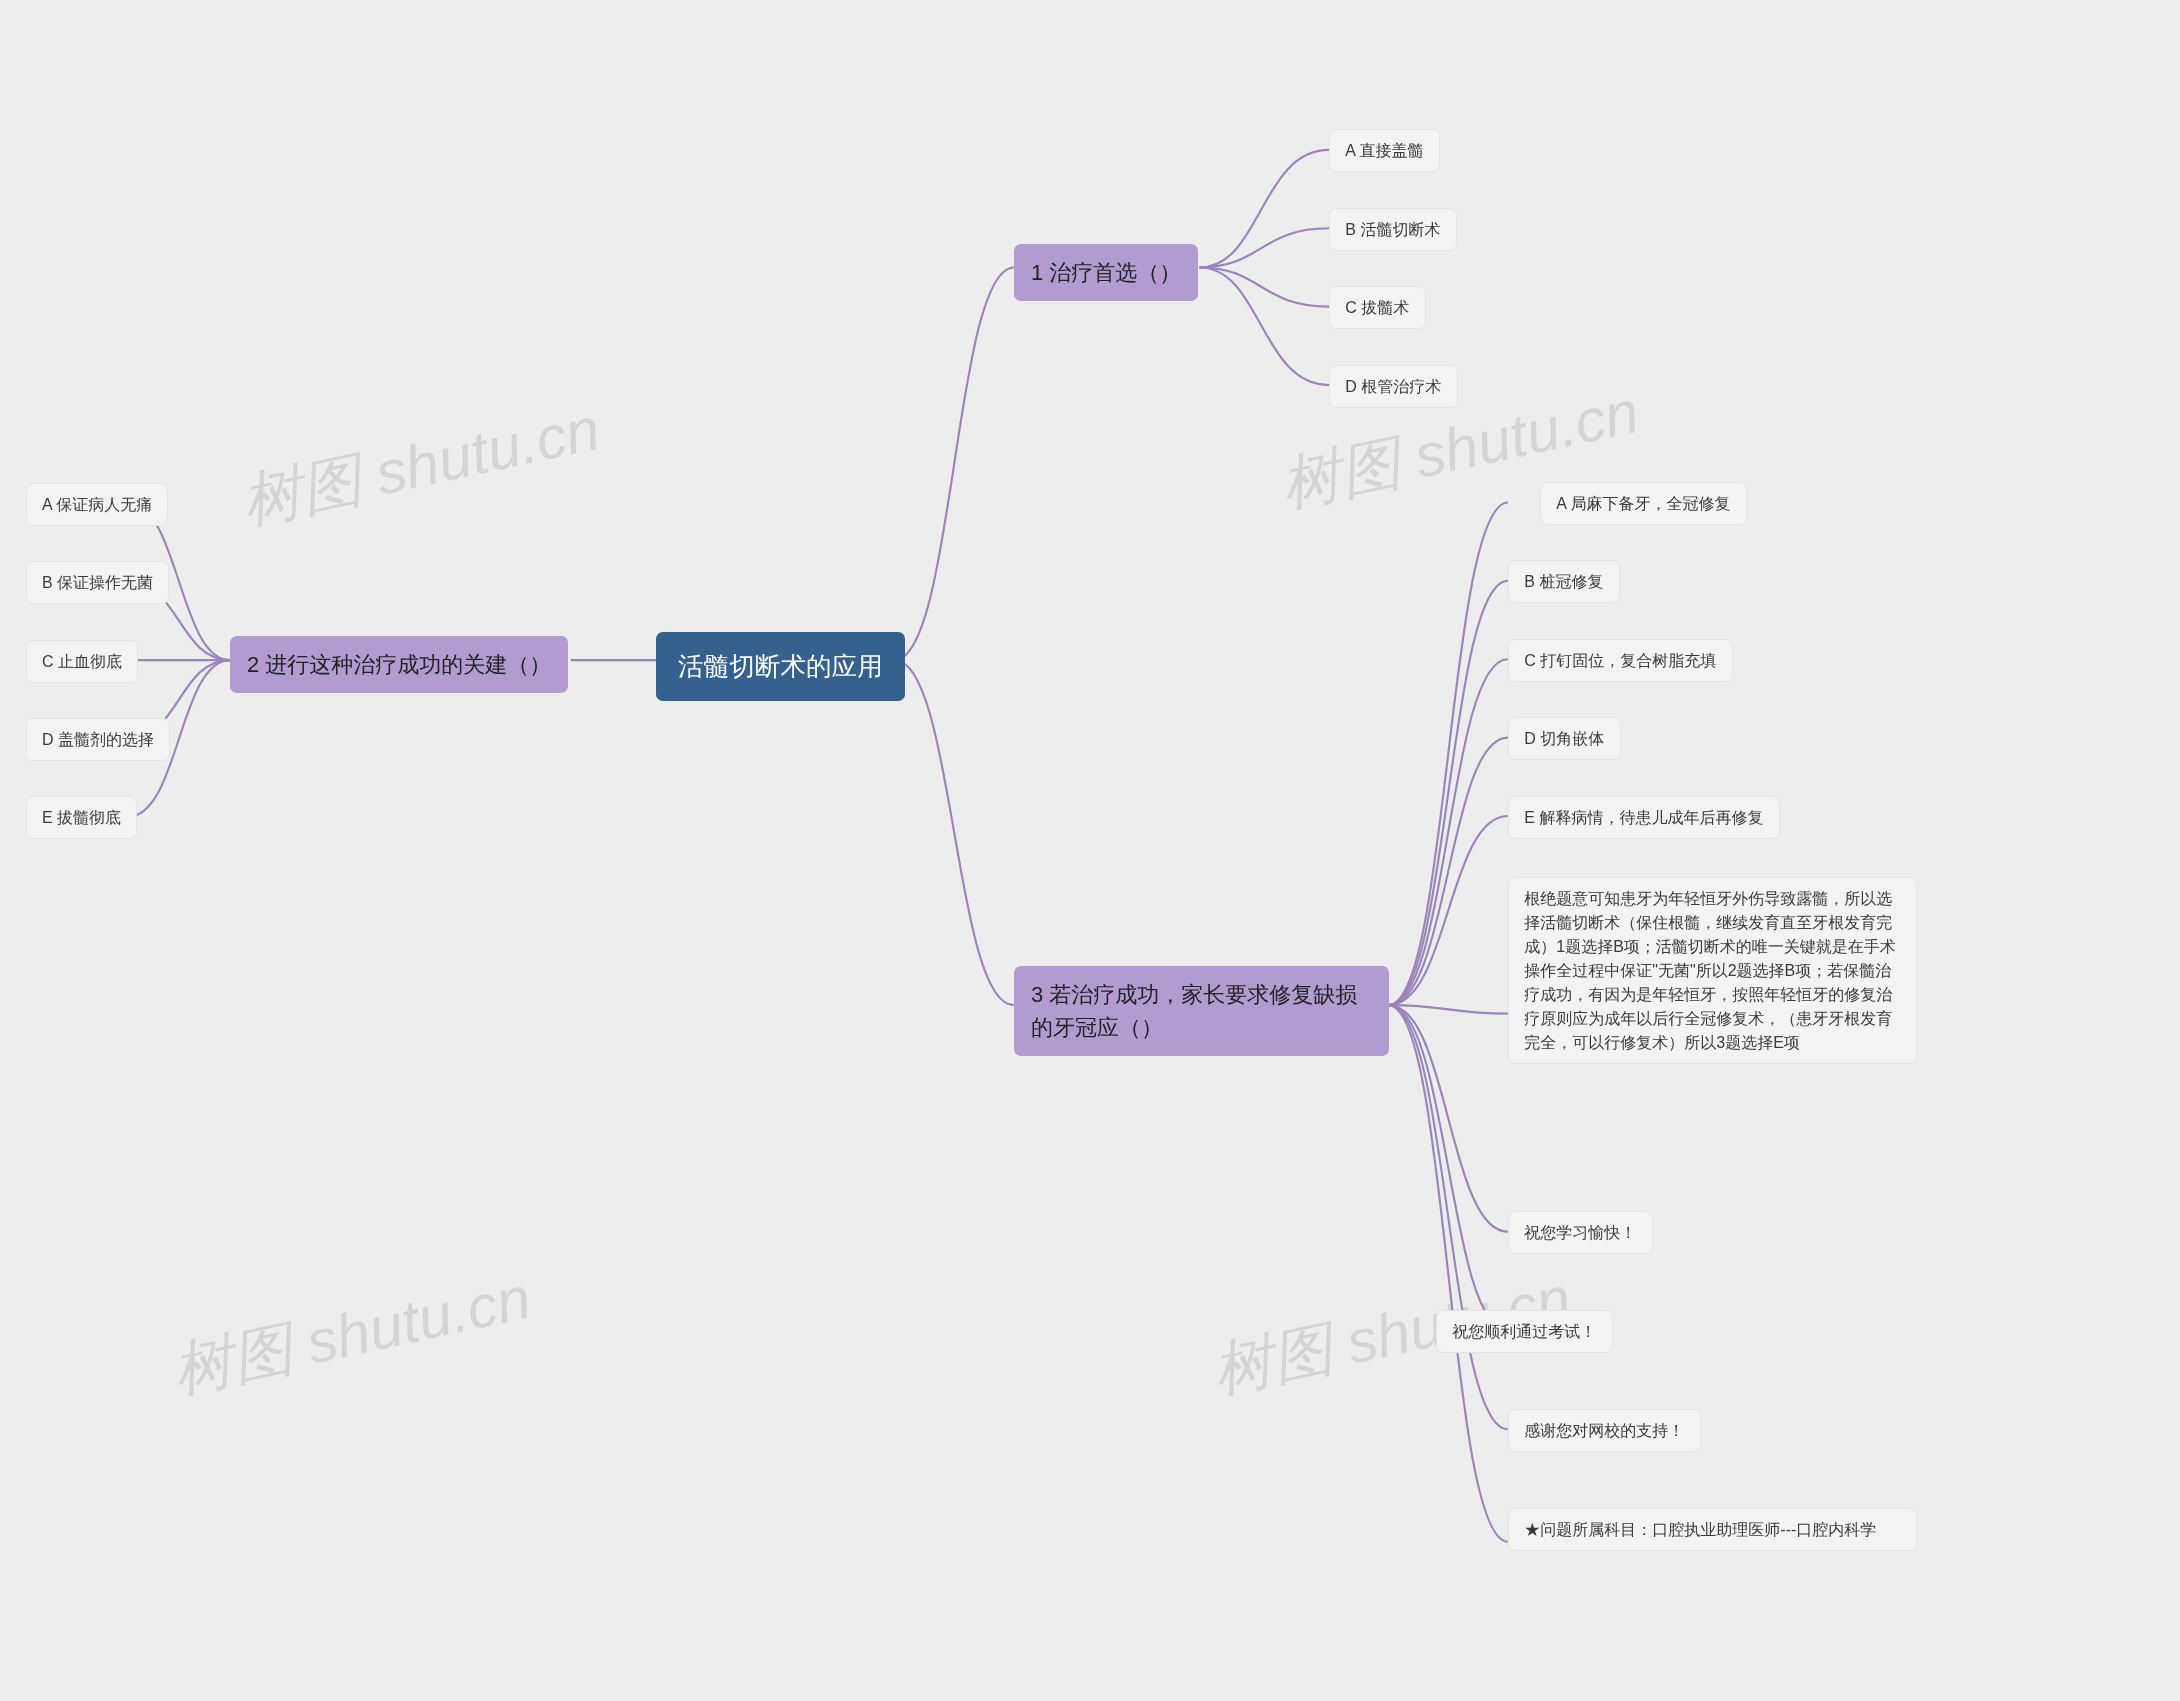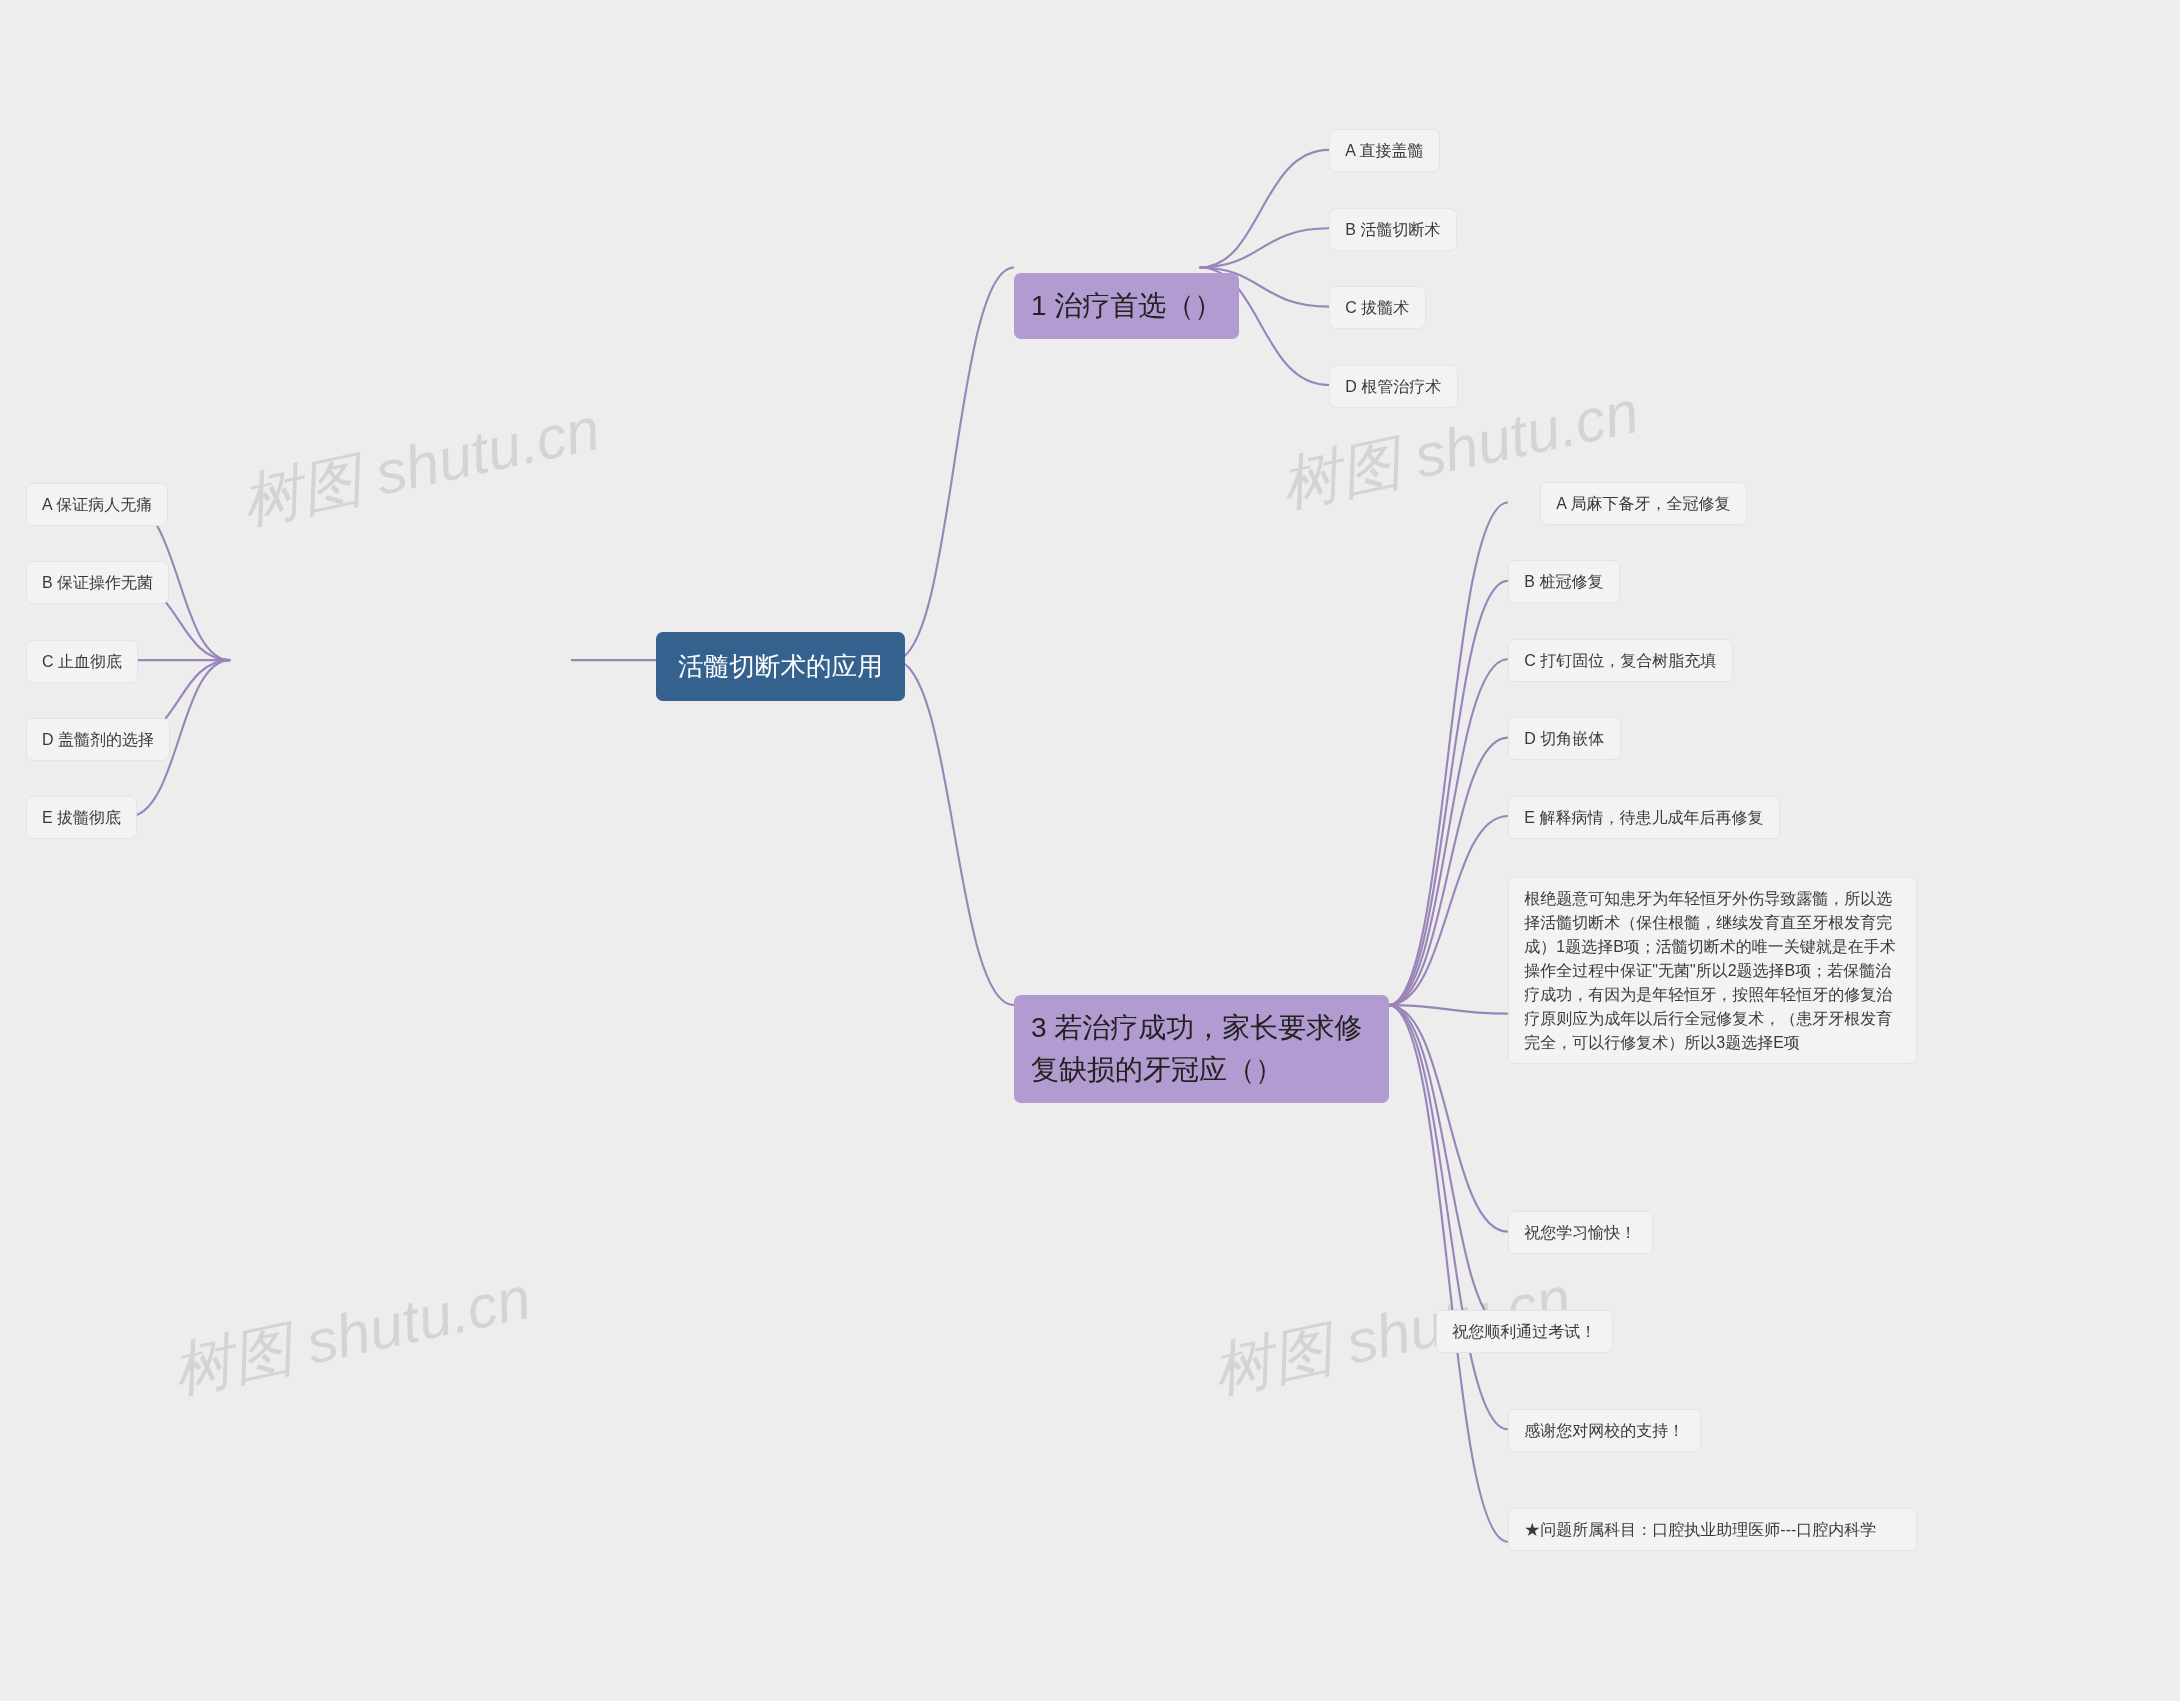--- a/index.html
+++ b/index.html
@@ -28,23 +28,22 @@
   }
   .root {
     background: #35618f;
     color: #ffffff;
     font-size: 25.6px;
     padding: 15.3px 22px;
   }
   .branch {
     background: #b29bd0;
     color: #222;
-    font-size: 28px;
+    font-size: 22px;
     padding: 12px 17px;
-    margin-top: 29px;
   }
   .leaf {
     background: #f3f3f3;
     color: #3a3a3a;
     font-size: 16px;
     padding: 8.5px 15.3px;
     border: 0.9px solid #e4e4e4;
   }
   .leaf-wide {
     white-space: normal;
@@ -131,20 +130,23 @@
   <div class="node leaf" style="left:1329px; top:208px;text-align:center;">
     <span>B 活髓切断术</span>
   </div>
   <div class="node leaf" style="left:1329px; top:286px;">
     <span>C 拔髓术</span>
   </div>
   <div class="node leaf" style="left:1329px; top:365px;">
     <span>D 根管治疗术</span>
   </div>
 
+  <div class="node branch" style="left:230px; top:636px;">
+    <span>2 进行这种治疗成功的关建（）</span>
+  </div>
   <div class="node leaf" style="left:25.6px; top:483px;">
     <span>A 保证病人无痛</span>
   </div>
   <div class="node leaf" style="left:25.6px; top:561px;">
     <span>B 保证操作无菌</span>
   </div>
   <div class="node leaf" style="left:25.6px; top:640px;">
     <span>C 止血彻底</span>
   </div>
   <div class="node leaf" style="left:25.6px; top:718px;">

